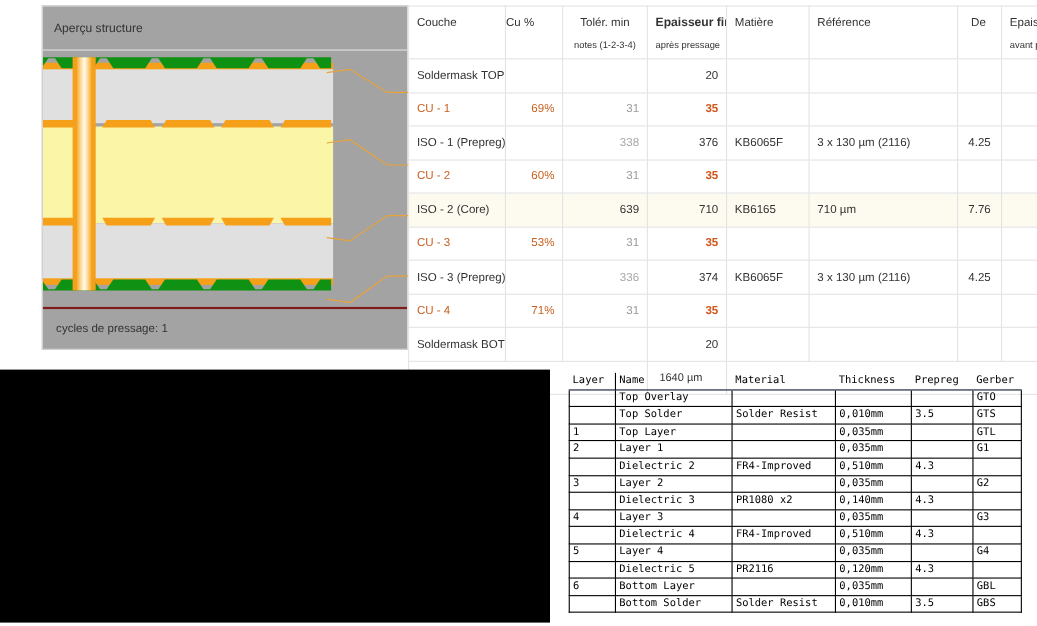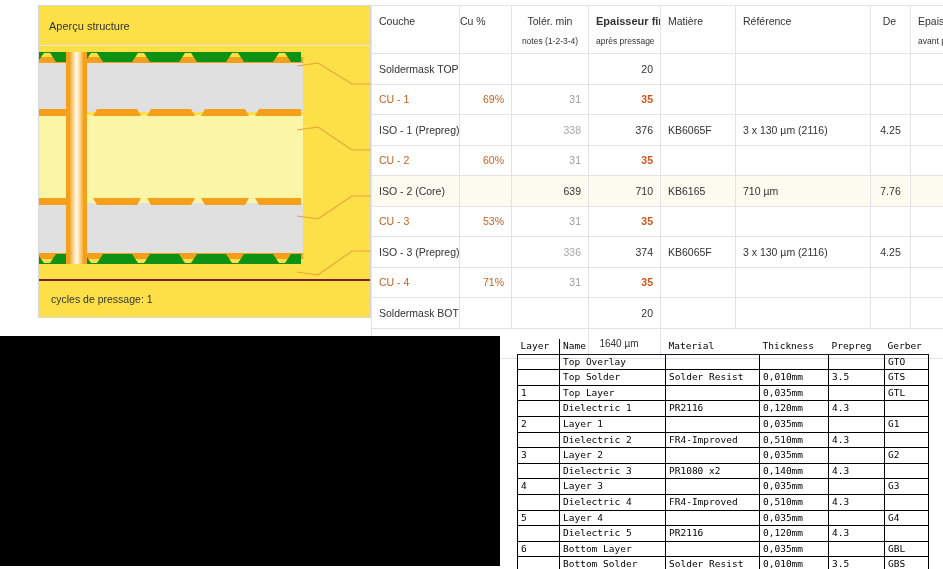--- a/index.html
+++ b/index.html
@@ -15,21 +15,21 @@
   
   #top-section {
     position: absolute; left: 0; top: 0; width: 943px; height: 325px;
   }
 
   
   .preview-panel {
     position: absolute; left: 38px; top: 5px;
     width: 333px; height: 313px;
     border: 1px solid #d8d8d8;
-    background: #fde047;
+    background: #a3a3a3;
   }
   .preview-head {
     height: 40px; border-bottom: 1px solid #e2e2e2;
     display: flex; align-items: center; padding-left: 10px;
     font-size: 11px; color: #333;
   }
   .preview-body { position: relative; height: 233px; }
   .preview-foot {
     height: 38px; border-top: 2px solid #7f1d1d;
     display: flex; align-items: center; padding-left: 12px;
@@ -373,28 +373,20 @@
             </tr>
             <tr>
               <td class="a-layer">1</td>
               <td class="a-name">Top Layer</td>
               <td class="a-mat"></td>
               <td class="a-thk">0,035mm</td>
               <td class="a-const"></td>
               <td class="a-gerb">GTL</td>
             </tr>
             <tr>
-              <td class="a-layer"></td>
-              <td class="a-name">Dielectric 1</td>
-              <td class="a-mat">PR2116</td>
-              <td class="a-thk">0,120mm</td>
-              <td class="a-const">4.3</td>
-              <td class="a-gerb"></td>
-            </tr>
-            <tr>
               <td class="a-layer">2</td>
               <td class="a-name">Layer 1</td>
               <td class="a-mat"></td>
               <td class="a-thk">0,035mm</td>
               <td class="a-const"></td>
               <td class="a-gerb">G1</td>
             </tr>
             <tr>
               <td class="a-layer"></td>
               <td class="a-name">Dielectric 2</td>

